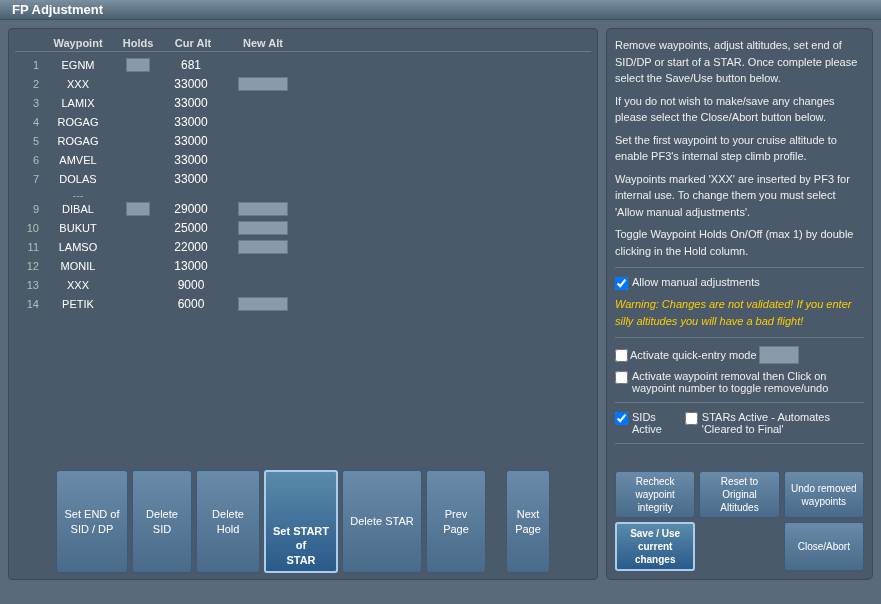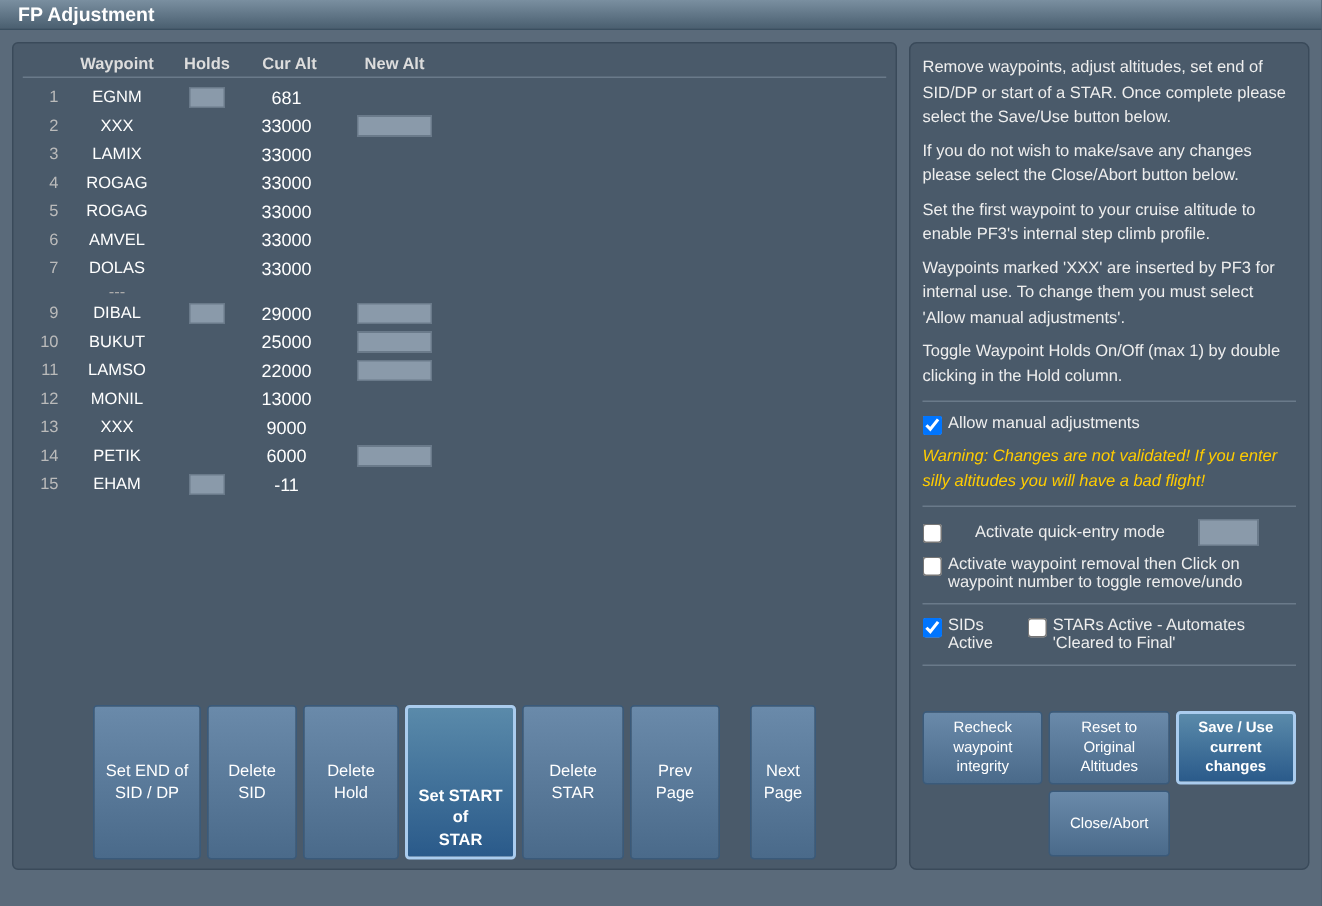--- a/index.html
+++ b/index.html
@@ -171,21 +171,21 @@
       font-size: 11px;
       color: #eee;
     }
     .checkbox-row input[type=checkbox] {
       margin-top: 1px;
       flex-shrink: 0;
     }
     .quick-entry-row {
       display: flex;
       align-items: center;
-      gap: 22px;
+      gap: 2px;
       font-size: 11px;
       color: #eee;
     }
     .quick-entry-box {
       width: 40px;
       height: 18px;
       background: #8a9aaa;
       border: 1px solid #6a7a8a;
     }
     .right-bottom-buttons {
@@ -328,48 +328,39 @@
           </div>
           <div class="table-row">
             <span class="row-num">14</span>
             <span class="row-wp">PETIK</span>
             <div class="row-hold"></div>
             <span class="row-alt">6000</span>
             <div class="row-newalt">
               <div class="newalt-box"></div>
             </div>
           </div>
-          <div class="table-row">
-            <span class="row-num">15</span>
-            <span class="row-wp">EHAM</span>
-            <div class="row-hold">
-              <div class="hold-box"></div>
-            </div>
-            <span class="row-alt">-11</span>
-            <div class="row-newalt"></div>
-          </div>
         </div>
     </div>
 
     <div class="bottom-buttons">
       <button class="btn" style="width:72px;">
         <span style="white-space:pre-line;">Set END of
 SID / DP</span>
       </button>
       <button class="btn" style="width:60px;">
         <span>Delete SID</span>
       </button>
       <button class="btn" style="width:64px;">
         <span>Delete Hold</span>
       </button>
       <button class="btn highlight" style="width:74px;">
         <span style="white-space:pre-line;margin-top:48px;">Set START of
 STAR</span>
       </button>
-      <button class="btn" style="width:68px;">
+      <button class="btn" style="width:80px;">
         <span>Delete STAR</span>
       </button>
       <button class="btn" style="width:60px;">
         <span>Prev Page</span>
       </button>
       <button class="btn" style="width:44px;margin-left:16px;">
         <span>Next Page</span>
       </button>
     </div>
   </div>
@@ -416,20 +407,24 @@
     <div class="right-bottom-buttons">
       <button class="btn">
         <span style="white-space:pre-line;">Recheck
 waypoint
 integrity</span>
       </button>
       <button class="btn">
         <span style="white-space:pre-line;">Reset to Original
 Altitudes</span>
       </button>
+      <button class="btn">
+        <span style="white-space:pre-line;">Undo removed
+waypoints</span>
+      </button>
       <button class="btn highlight">
         <span style="white-space:pre-line;">Save / Use
 current changes</span>
       </button>
       <div></div>
       <button class="btn">
         <span>Close/Abort</span>
       </button>
     </div>
   </div>

